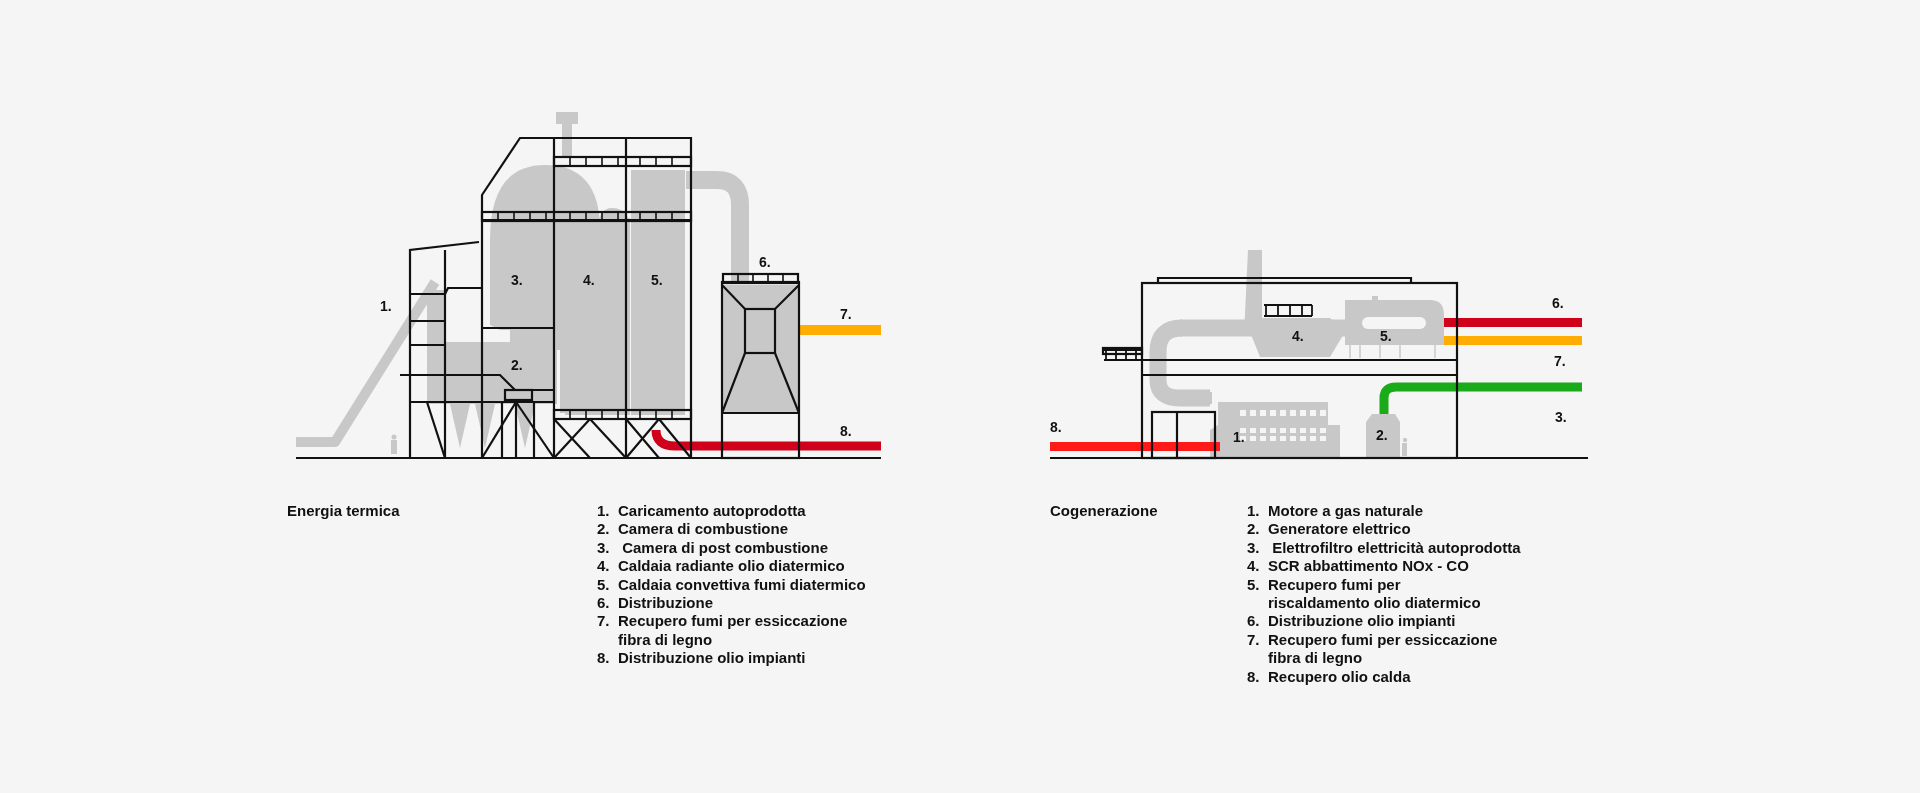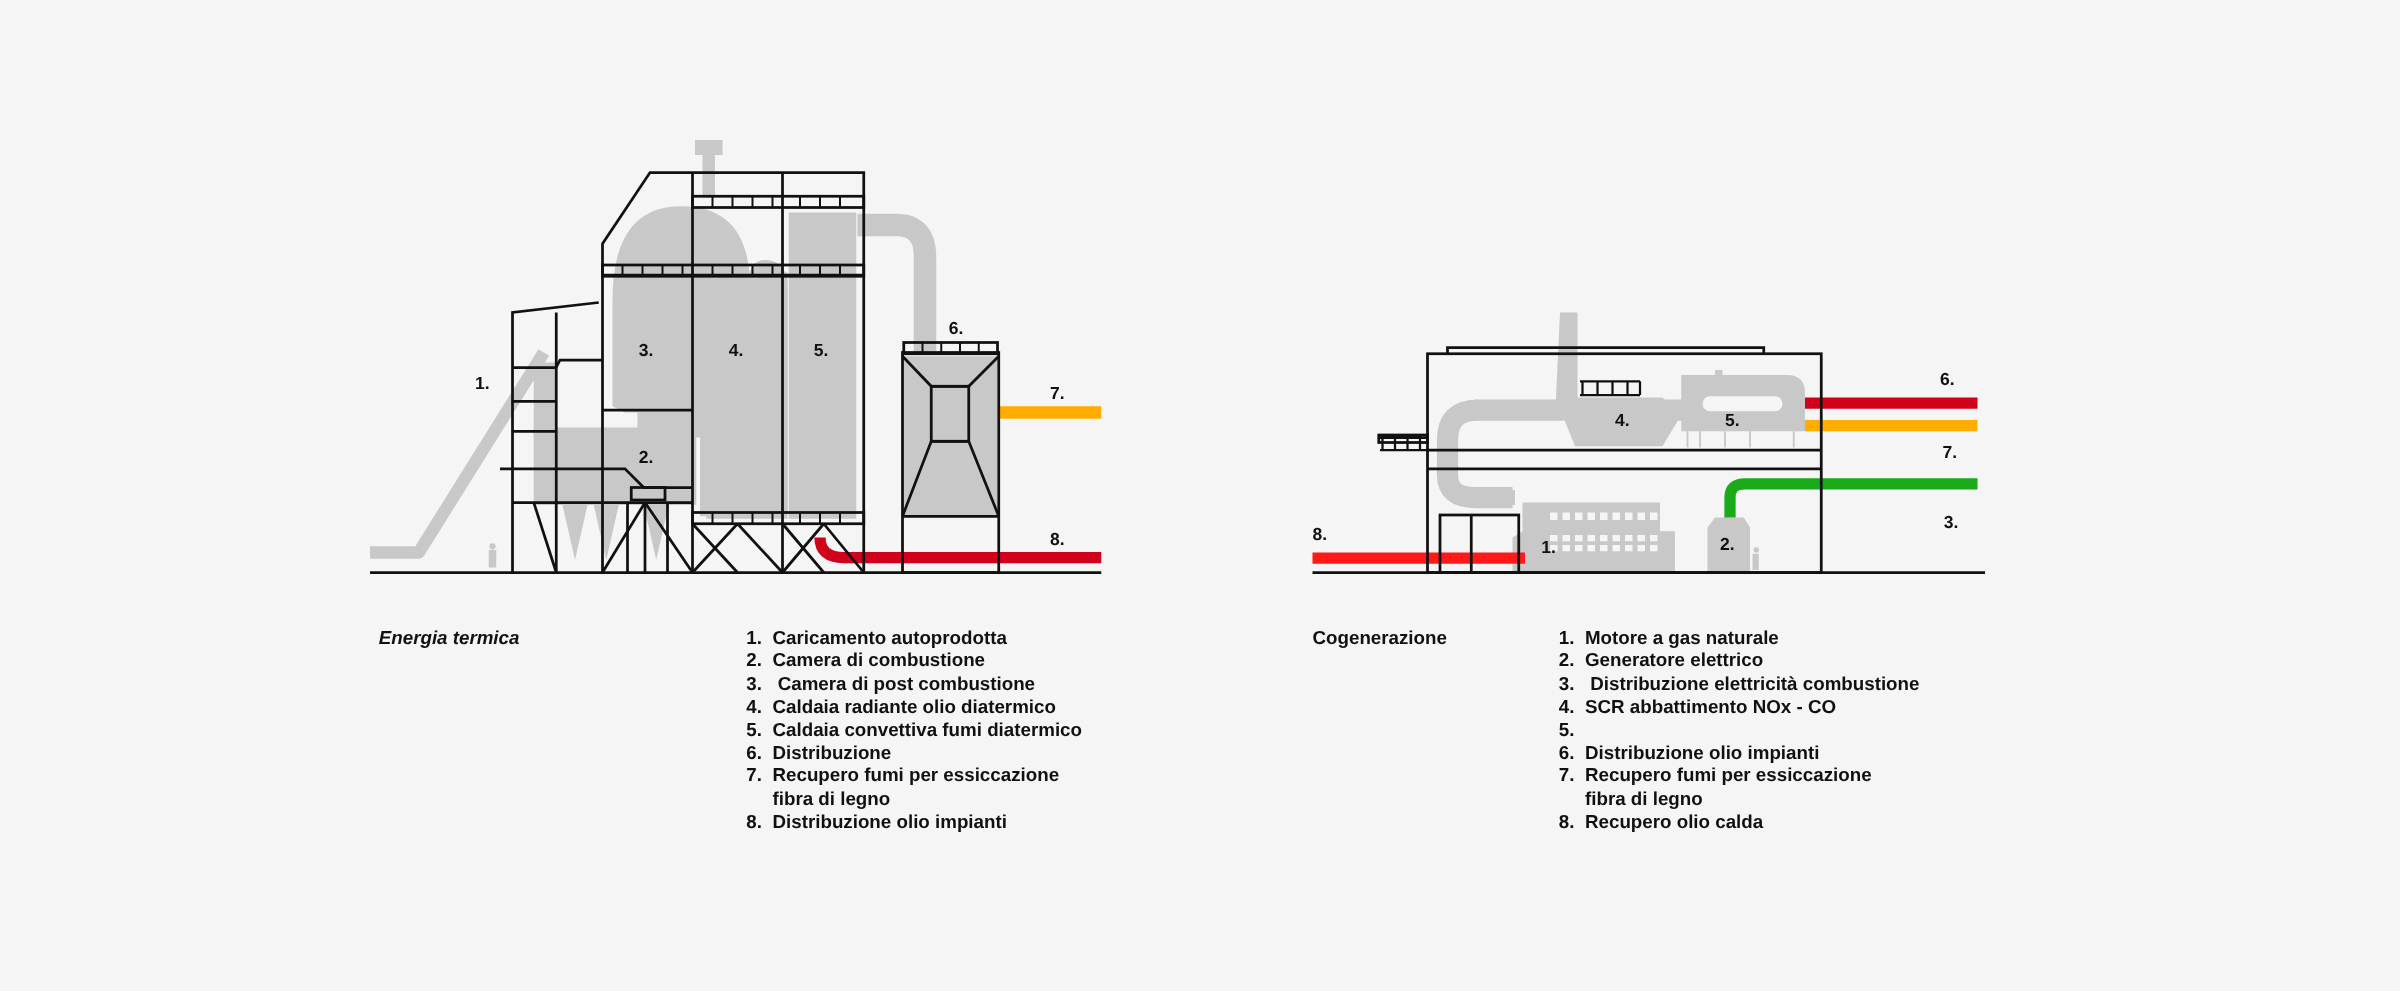--- a/index.html
+++ b/index.html
@@ -237,21 +237,21 @@
     <text class="lbl" x="1376" y="440">2.</text>
     <text class="lbl" x="1555" y="422">3.</text>
     <text class="lbl" x="1292" y="341">4.</text>
     <text class="lbl" x="1380" y="341">5.</text>
     <text class="lbl" x="1552" y="308">6.</text>
     <text class="lbl" x="1554" y="366">7.</text>
     <text class="lbl" x="1050" y="432">8.</text>
   </g>
 </svg>
 
-<div class="caption" style="left:303px; top:502px;font-style:italic;">Energia termica</div>
+<div class="caption" style="left:287px; top:502px;">Energia termica</div>
 <div class="caption" style="left:1050px; top:502px;">Cogenerazione</div>
 
 <ul class="legend" style="left:597px; top:502px;">
   <li>
       <span class="num">1.</span>
       <span class="txt">Caricamento autoprodotta</span>
     </li>
   <li>
       <span class="num">2.</span>
       <span class="txt">Camera di combustione</span>
@@ -287,28 +287,30 @@
   <li>
       <span class="num">1.</span>
       <span class="txt">Motore a gas naturale</span>
     </li>
   <li>
       <span class="num">2.</span>
       <span class="txt">Generatore elettrico</span>
     </li>
   <li>
       <span class="num">3.</span>
-      <span class="txt"> Distribuzione elettricità combustione</span>
+      <span class="txt"> Elettrofiltro elettricità autoprodotta</span>
     </li>
   <li>
       <span class="num">4.</span>
       <span class="txt">SCR abbattimento NOx - CO</span>
     </li>
   <li>
       <span class="num">5.</span>
+      <span class="txt">Recupero fumi per
+riscaldamento olio diatermico</span>
     </li>
   <li>
       <span class="num">6.</span>
       <span class="txt">Distribuzione olio impianti</span>
     </li>
   <li>
       <span class="num">7.</span>
       <span class="txt">Recupero fumi per essiccazione
 fibra di legno</span>
     </li>

